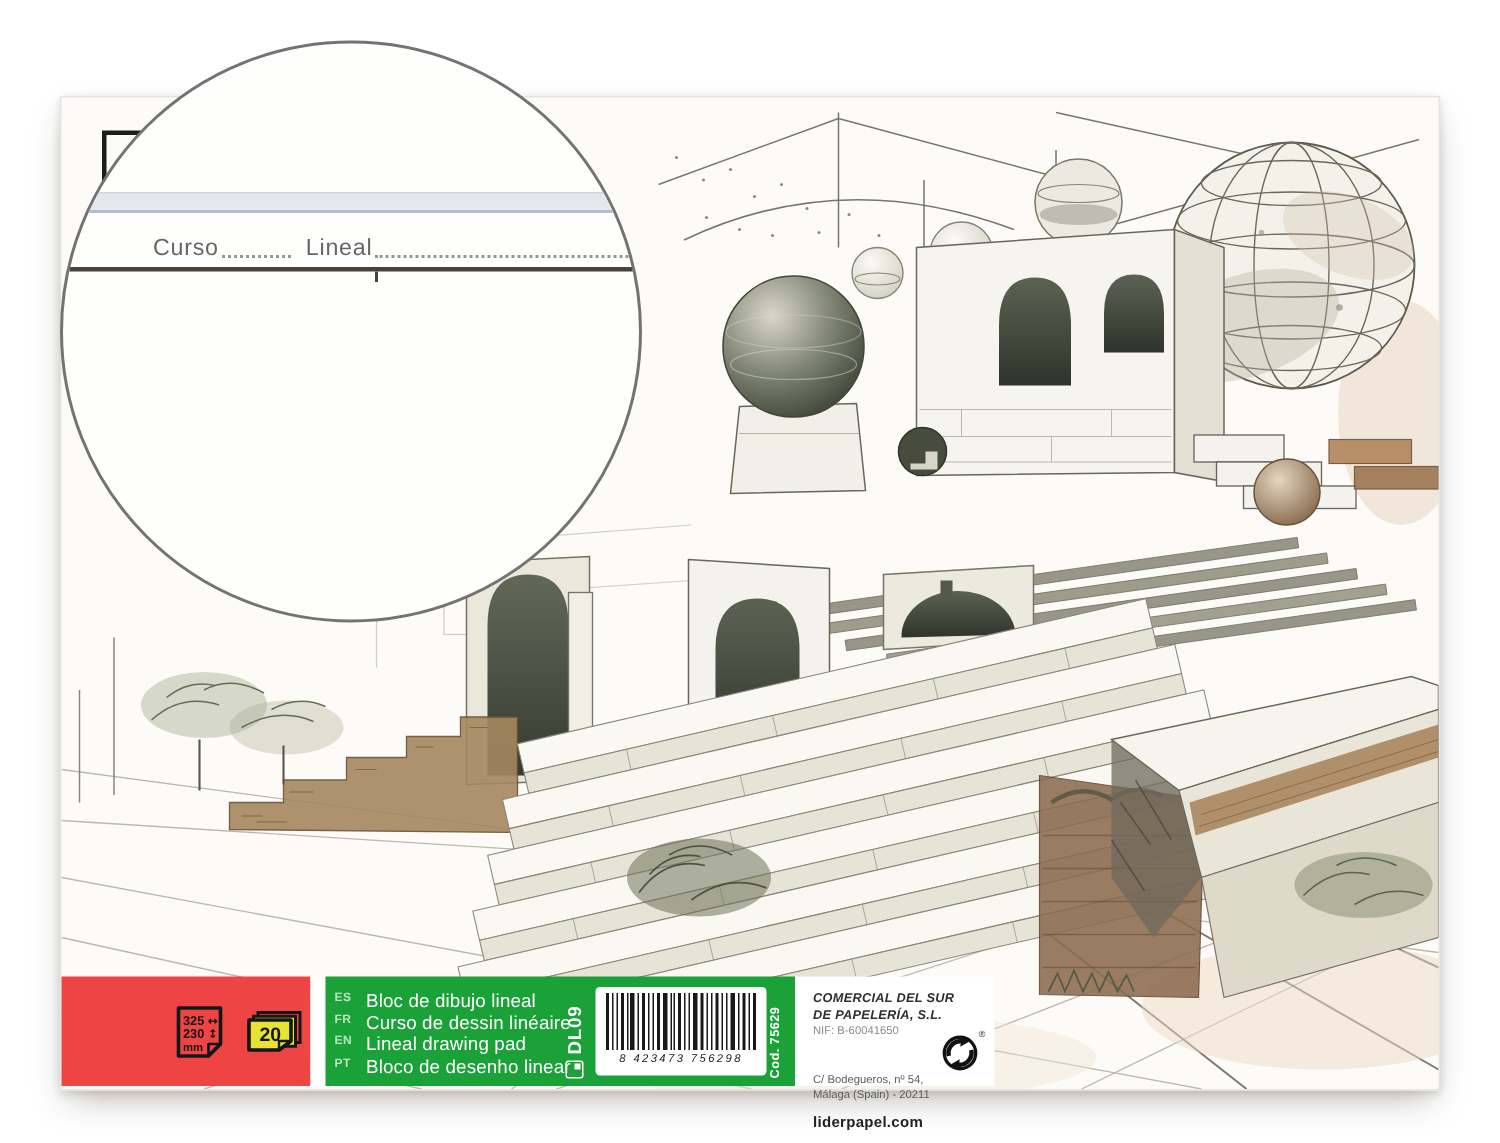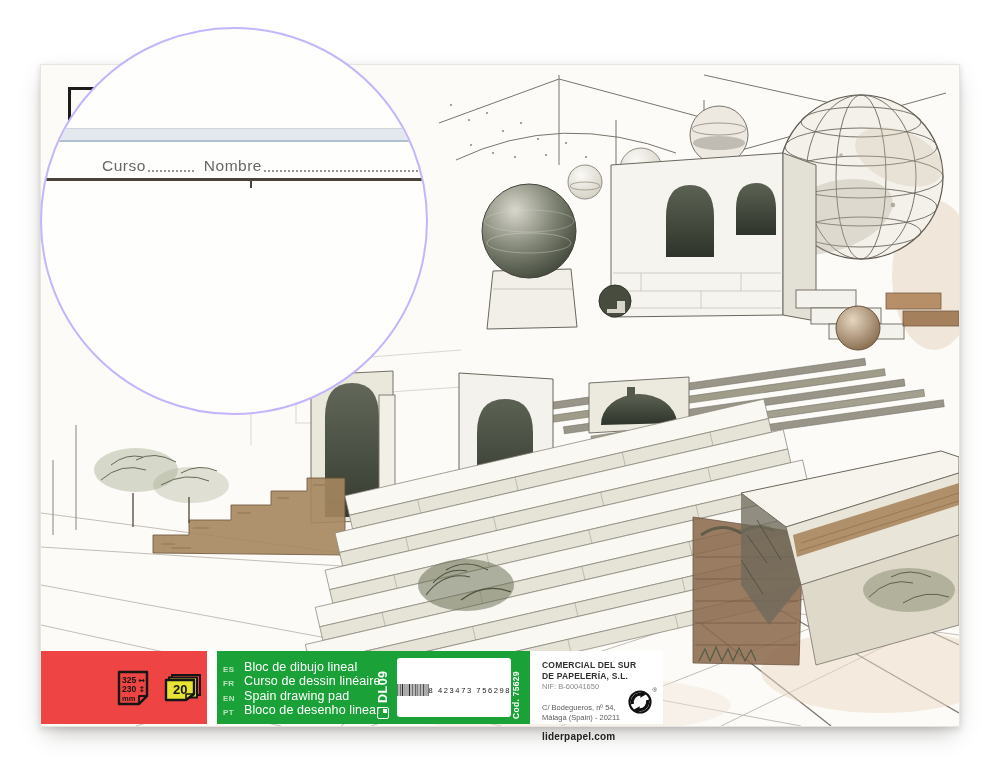--- a/index.html
+++ b/index.html
@@ -6,21 +6,21 @@
   .stage{position:relative;width:1000px;height:762px;background:#ffffff;overflow:hidden;
          font-family:"Liberation Sans","DejaVu Sans",sans-serif;}
   
   .pad{position:absolute;left:40px;top:64px;width:920px;height:663px;background:#fcfbf8;
        box-shadow:0 10px 22px -6px rgba(105,100,90,.45),0 2px 6px rgba(0,0,0,.14);
        border:1px solid #e7e5df;box-sizing:border-box;}
   .art{position:absolute;left:0;top:0;width:918px;height:661px;}
   .logo-box{position:absolute;left:27px;top:22px;width:20px;height:28px;border:3px solid #1c1c1c;}
   
   .magnifier{position:absolute;left:40px;top:27px;width:388px;height:388px;border-radius:50%;
-             background:#fefefd;border:2px solid #c4b5fd;box-sizing:border-box;overflow:hidden;z-index:5;}
+             background:#fefefd;border:2px solid #737373;box-sizing:border-box;overflow:hidden;z-index:5;}
   .mag-band{position:absolute;left:0;right:0;top:99px;height:11px;background:#e2e8ee;
             border-top:1px solid #ccd5dd;border-bottom:2px solid #afbfcb;}
   .mag-row{position:absolute;left:60px;right:0;top:128px;display:flex;align-items:flex-end;
            font-size:15.5px;color:#666;letter-spacing:.5px;}
   .mag-row .lbl{white-space:nowrap;}
   .dotted{border-bottom:2px dotted #979term79;border-bottom:2px dotted #979797;margin:0 0 3px 2px;height:1px;}
   .dot1{width:46px;margin-right:10px;}
   .dot2{flex:1;}
   .mag-rule{position:absolute;left:0;right:0;top:149px;height:2.5px;background:#4a433c;}
   .mag-tick{position:absolute;left:208px;top:152px;width:2px;height:7px;background:#4a433c;}
@@ -29,38 +29,38 @@
   .sec{height:73px;box-sizing:border-box;}
   .sec-yellow{width:166px;background:#ef4444;display:flex;align-items:center;justify-content:flex-end;
               gap:5px;padding-right:3px;}
   .sec-black{width:60px;background:#10101a;color:#fff;display:flex;flex-direction:column;
              align-items:center;justify-content:center;line-height:1;}
   .w180{font-size:23px;font-weight:bold;letter-spacing:.5px;}
   .wunit{font-size:11px;margin-top:2px;color:#f2f2f2;}
   .sec-gap{width:10px;background:#ffffff;}
   .sec-green{width:313px;background:#1aa238;position:relative;color:#fff;}
   .langs{position:absolute;left:6px;top:9px;}
-  .lang-row{display:flex;align-items:flex-end;margin-bottom:1px;height:13.5px;}
+  .lang-row{display:flex;align-items:flex-start;margin-bottom:1px;height:13.5px;}
   .lang-code{width:21px;font-size:8px;font-weight:bold;color:#b9e4c0;letter-spacing:.3px;}
   .lang-label{font-size:12.5px;font-weight:normal;letter-spacing:.1px;white-space:nowrap;}
   .dl09{position:absolute;left:159px;top:4px;height:64px;display:flex;align-items:center;
         writing-mode:vertical-rl;transform:rotate(180deg);gap:4px;}
   .doc-icon{display:inline-block;width:10px;height:10px;border:1.6px solid #fff;border-radius:2px;position:relative;}
   .doc-icon::after{content:"";position:absolute;left:1px;bottom:1px;width:4px;height:4px;background:#fff;}
   .dl09-text{font-size:12.5px;font-weight:bold;letter-spacing:.5px;}
   .barcode{position:absolute;left:180px;top:7px;width:114px;height:59px;background:#fff;border-radius:3px;
-           display:flex;flex-direction:row;align-items:center;justify-content:flex-start;padding-top:4px;box-sizing:border-box;}
+           display:flex;flex-direction:column;align-items:center;justify-content:flex-start;padding-top:4px;box-sizing:border-box;font-style:italic;}
   .barcode svg{display:block;}
   .bc-digits{font-size:7.5px;letter-spacing:1.6px;color:#1a1a1a;margin-top:1px;white-space:nowrap;}
   .codnum{position:absolute;left:294px;top:4px;height:64px;display:flex;align-items:center;
           writing-mode:vertical-rl;transform:rotate(180deg);font-size:8.5px;font-weight:bold;letter-spacing:.3px;}
   .sec-white{width:133px;background:#ffffff;position:relative;padding:9px 6px 6px 12px;color:#3a3a3a;}
-  .co-name{font-size:8.5px;font-weight:bold;color:#2f2f2f;line-height:1.25;letter-spacing:.2px;}
+  .co-name{font-size:8.5px;font-weight:bold;color:#2f2f2f;line-height:1.25;letter-spacing:.2px;font-style:italic;}
   .co-nif{font-size:7.5px;color:#8a8a8a;margin-top:1px;}
-  .co-addr{font-size:7.5px;color:#5c5c5c;line-height:1.3;margin-top:12px;}
+  .co-addr{font-size:7.5px;color:#5c5c5c;line-height:1.3;margin-top:24px;}
   .co-web{font-size:10px;font-weight:bold;color:#222;margin-top:8px;letter-spacing:.2px;}
   .greendot{position:absolute;right:6px;bottom:9px;width:30px;height:26px;}
   .regmark{position:absolute;right:0;top:-2px;font-size:6px;color:#333;}
 </style>
 </head>
 <body>
 
 <div class="stage">
 
   <div class="pad">
@@ -360,21 +360,21 @@
           <div class="lang-row">
             <span class="lang-code">ES</span>
             <span class="lang-label">Bloc de dibujo lineal</span>
           </div>
           <div class="lang-row">
             <span class="lang-code">FR</span>
             <span class="lang-label">Curso de dessin linéaire</span>
           </div>
           <div class="lang-row">
             <span class="lang-code">EN</span>
-            <span class="lang-label">Spain drawing pad</span>
+            <span class="lang-label">Lineal drawing pad</span>
           </div>
           <div class="lang-row">
             <span class="lang-code">PT</span>
             <span class="lang-label">Bloco de desenho linear</span>
           </div>
         </div>
 
         <div class="dl09">
           <span class="doc-icon"></span>
           <span class="dl09-text">DL09</span>
@@ -415,20 +415,20 @@
         </div>
       </div>
     </div>
   </div>
 
   <div class="magnifier">
     <div class="mag-band"></div>
     <div class="mag-row">
       <span class="lbl">Curso</span>
       <span class="dotted dot1"></span>
-      <span class="lbl">Nombre</span>
+      <span class="lbl">Lineal</span>
       <span class="dotted dot2"></span>
     </div>
     <div class="mag-rule"></div>
     <div class="mag-tick"></div>
   </div>
 
 </div>
 
 </body></html>

